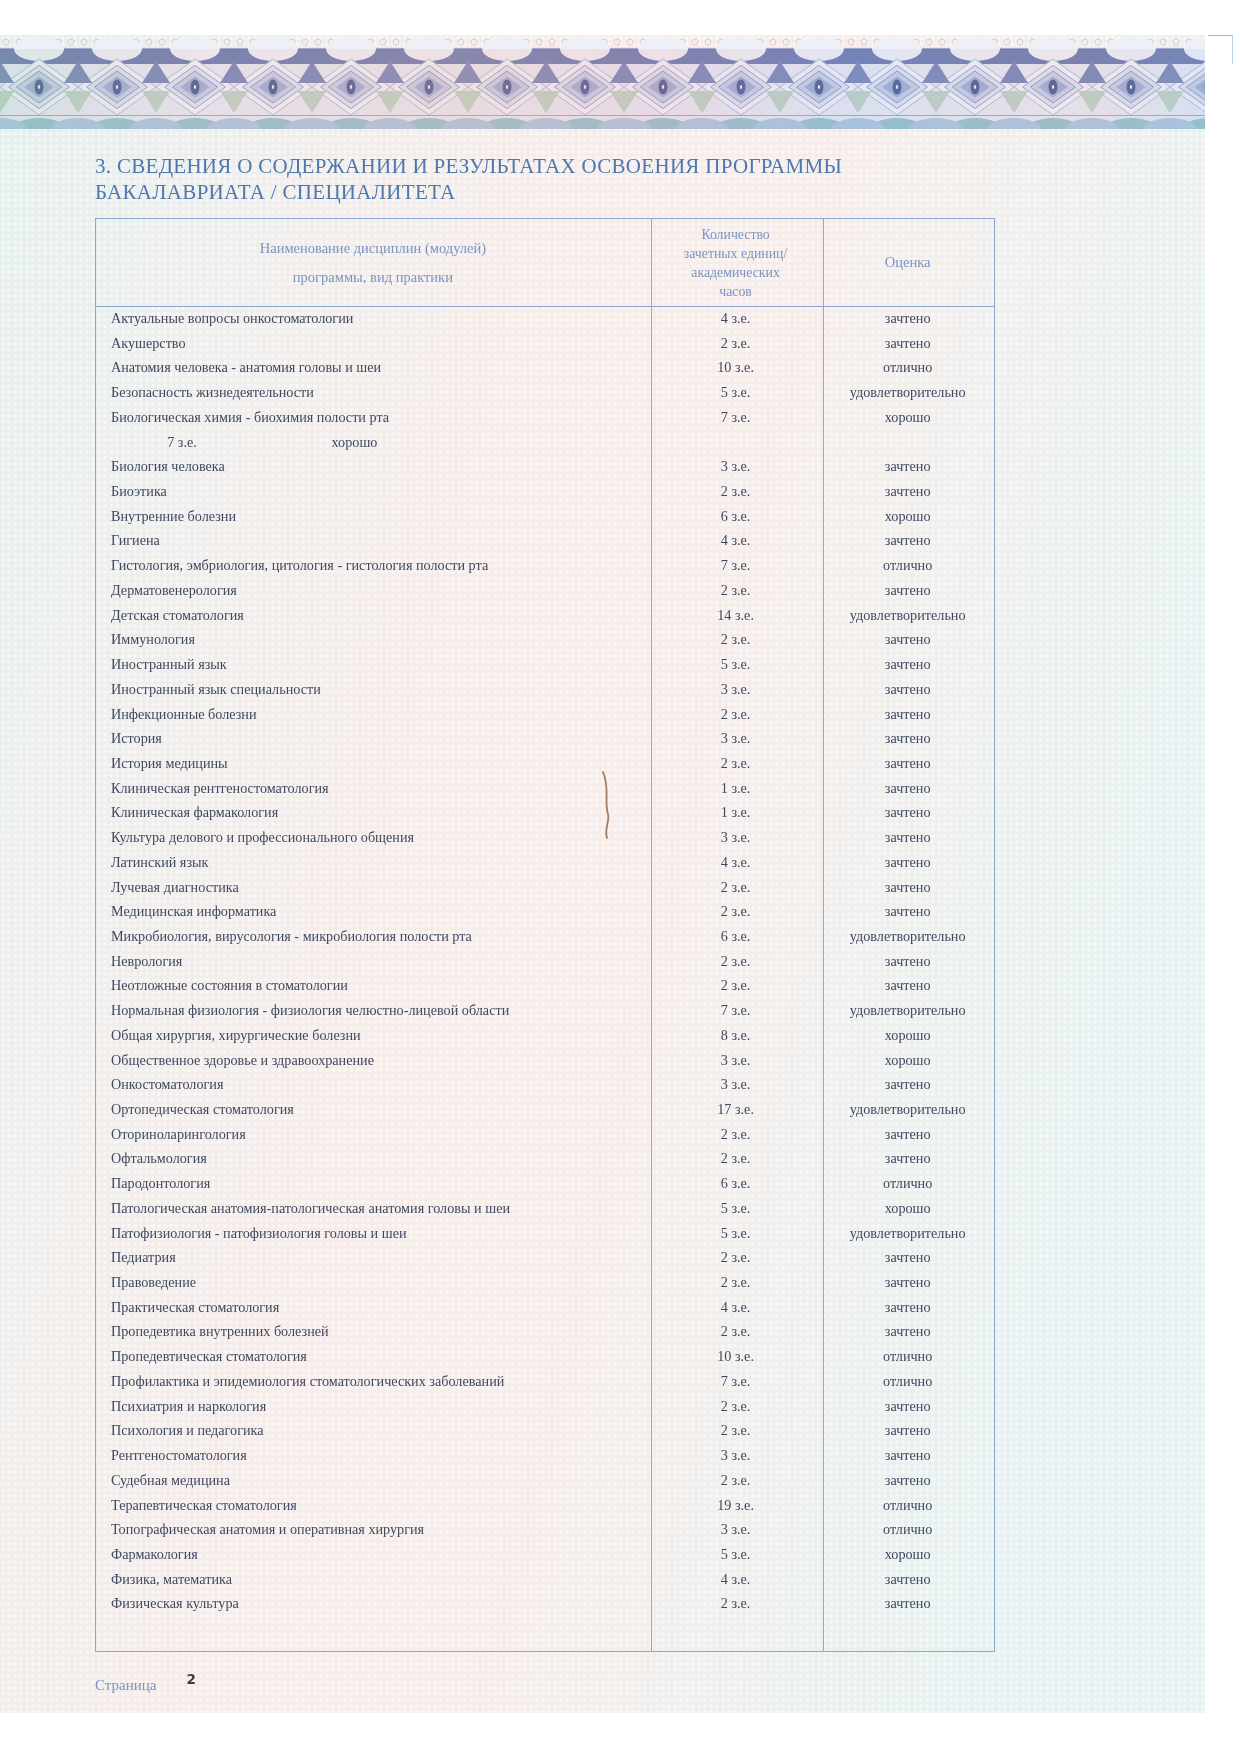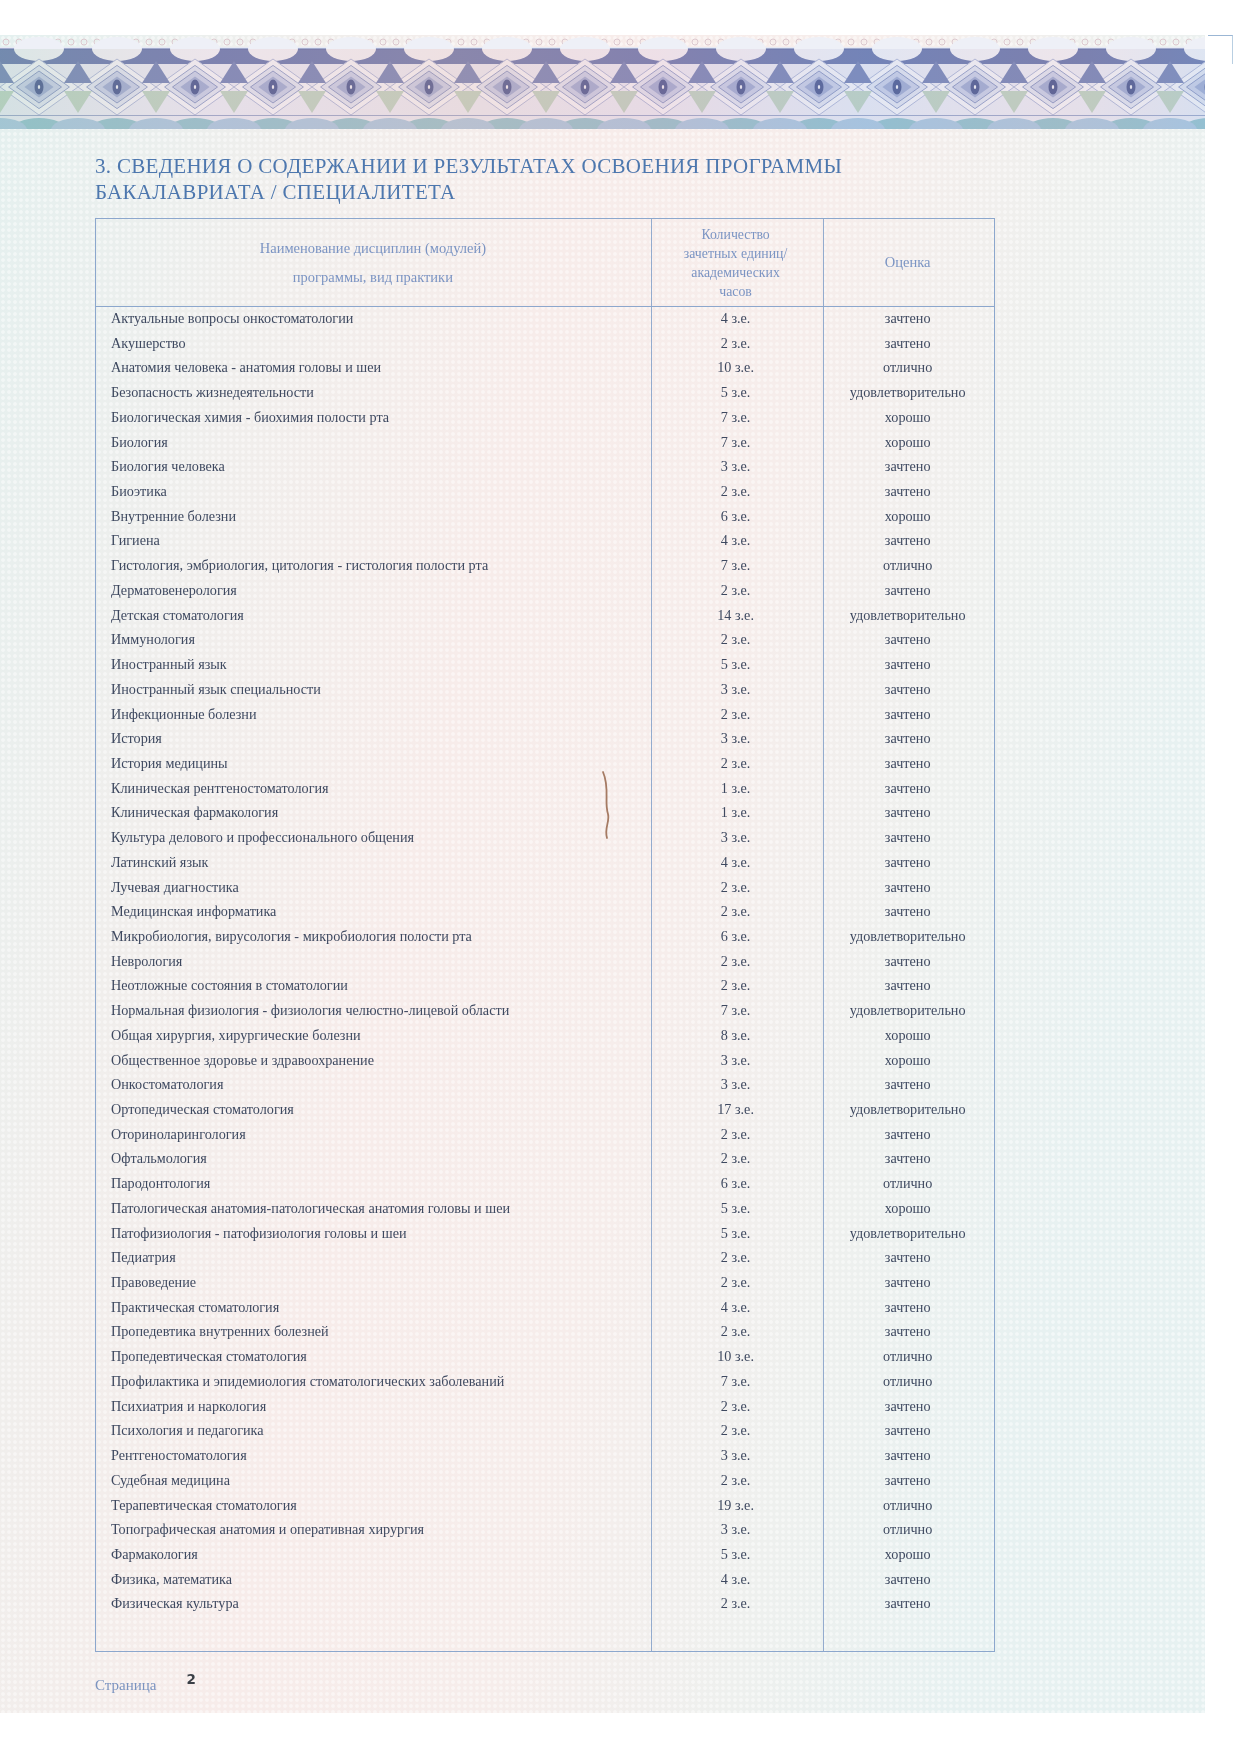--- a/index.html
+++ b/index.html
@@ -139,21 +139,20 @@
             <div class="c1">Безопасность жизнедеятельности</div>
             <div class="c2">5 з.е.</div>
             <div class="c3">удовлетворительно</div>
           </div>
           <div class="row">
             <div class="c1">Биологическая химия - биохимия полости рта</div>
             <div class="c2">7 з.е.</div>
             <div class="c3">хорошо</div>
           </div>
           <div class="row">
-            <div class="c1">Биология</div>
             <div class="c2">7 з.е.</div>
             <div class="c3">хорошо</div>
           </div>
           <div class="row">
             <div class="c1">Биология человека</div>
             <div class="c2">3 з.е.</div>
             <div class="c3">зачтено</div>
           </div>
           <div class="row">
             <div class="c1">Биоэтика</div>

